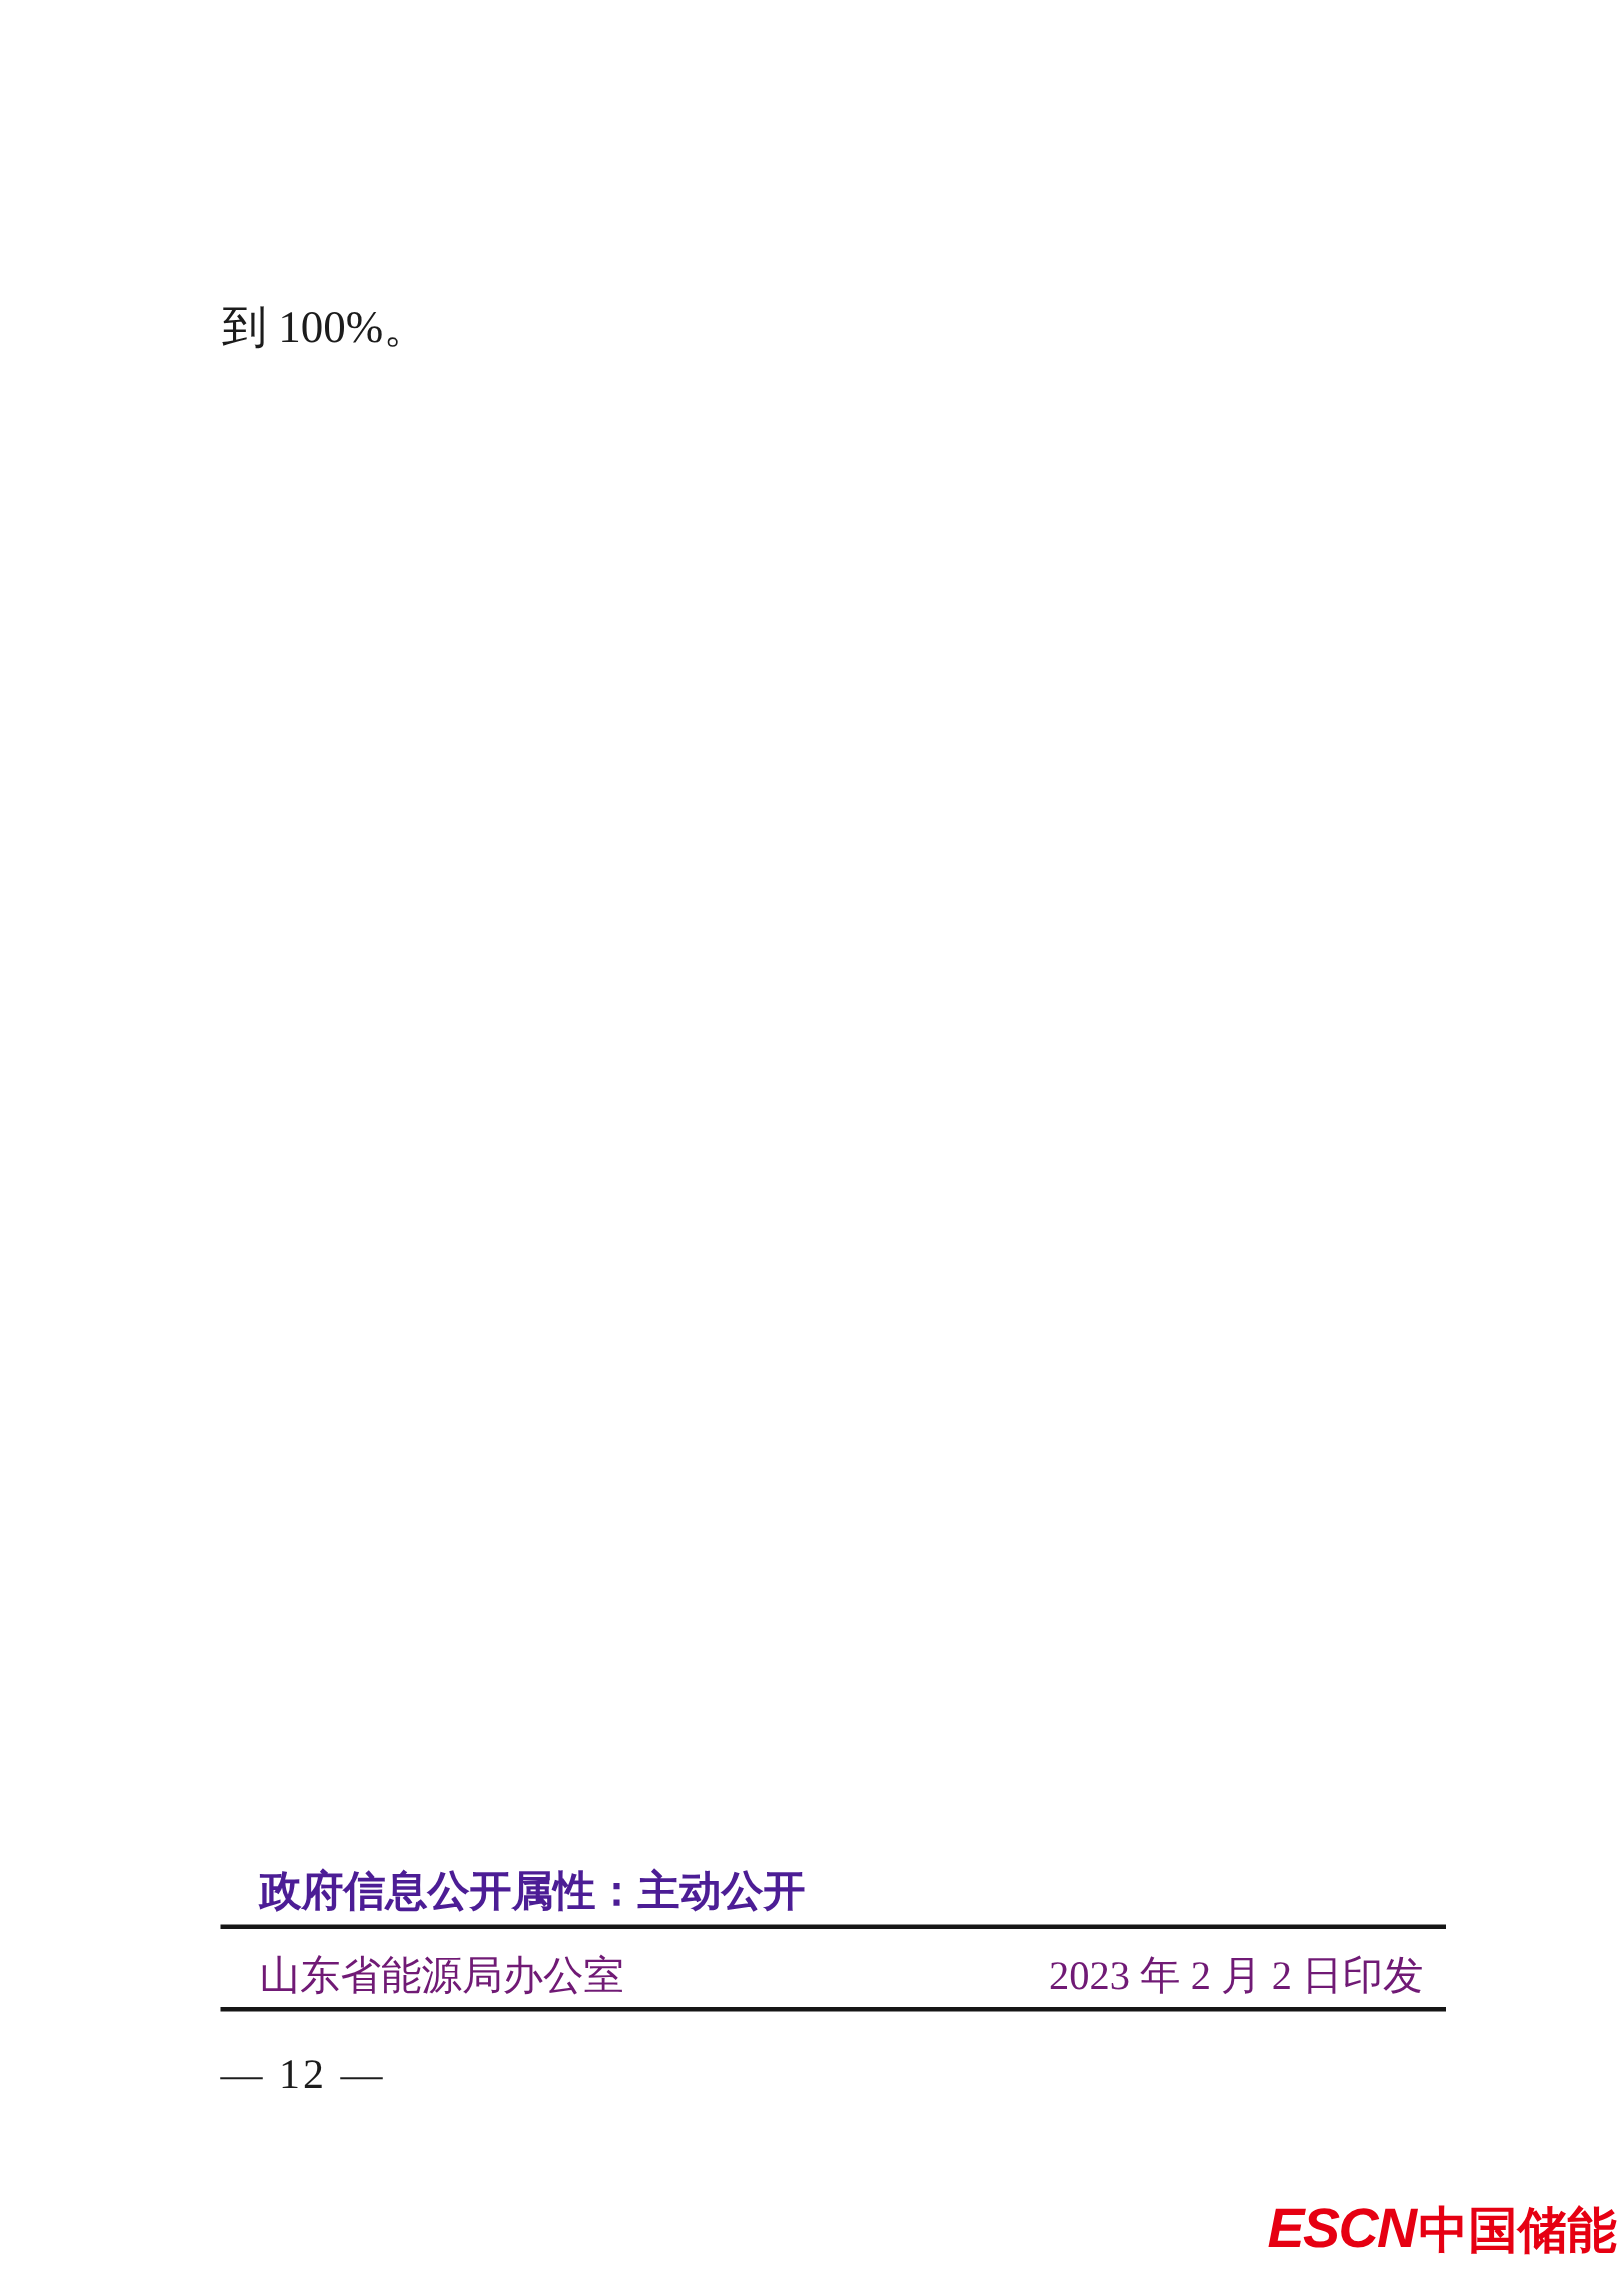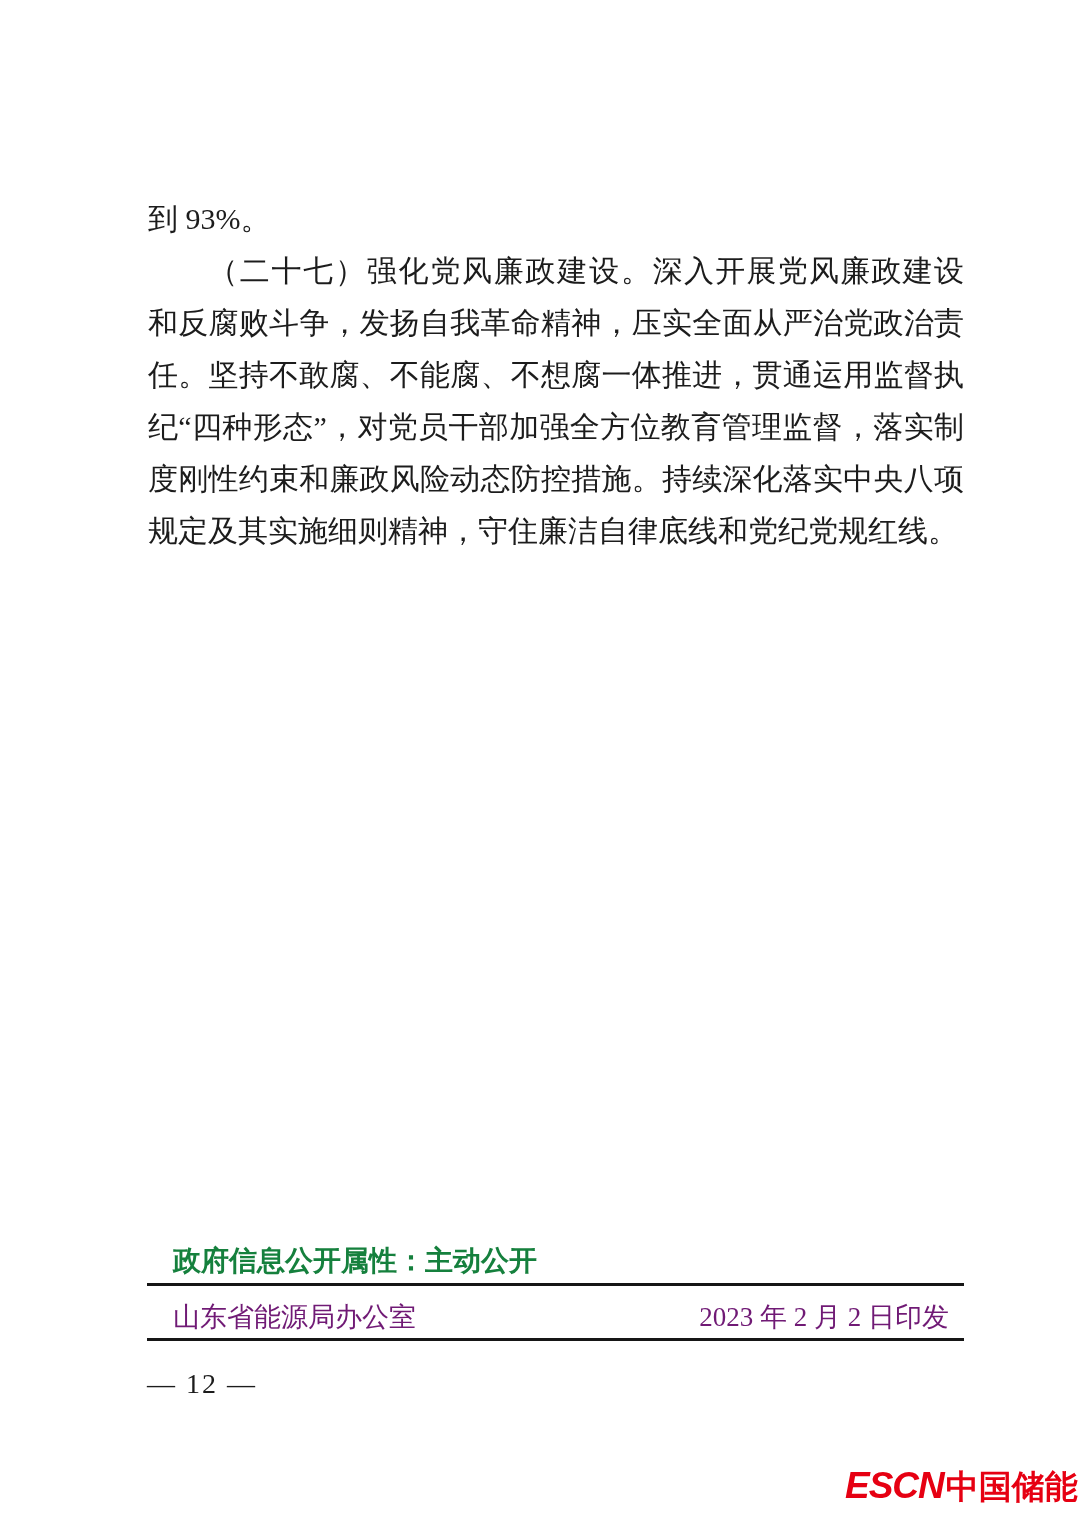--- a/index.html
+++ b/index.html
@@ -36,21 +36,21 @@
     position: absolute;
     left: 148px;
     top: 1242px;
     width: 816px;
     box-sizing: border-box;
     padding-left: 25px;
     font-family: "Liberation Sans", "DejaVu Sans", sans-serif;
     font-weight: 700;
     font-size: 28px;
     line-height: 38px;
-    color: #15803d;
+    color: #4c1d95;
   }
   .rule {
     position: absolute;
     left: 147px;
     width: 817px;
     height: 3px;
     background: #161616;
   }
   .rule-top { top: 1283px; }
   .rule-bottom { top: 1338px; }
@@ -104,22 +104,21 @@
     line-height: 1;
     margin-left: 2px;
   }
 </style>
 </head>
 <body>
 
 <div class="page">
 
   <main class="doc-body">
-    <p class="para">到 93%。</p>
-    <p class="para indent"><span class="lead">（二十七）强化党风廉政建设。</span><span>深入开展党风廉政建设和反腐败斗争，发扬自我革命精神，压实全面从严治党政治责任。坚持不敢腐、不能腐、不想腐一体推进，贯通运用监督执纪“四种形态”，对党员干部加强全方位教育管理监督，落实制度刚性约束和廉政风险动态防控措施。持续深化落实中央八项规定及其实施细则精神，守住廉洁自律底线和党纪党规红线。</span></p>
+    <p class="para">到 100%。</p>
   </main>
 
   <div class="disclosure">政府信息公开属性：主动公开</div>
 
   <div class="rule rule-top"></div>
 
   <div class="issuer-row">
     <span>山东省能源局办公室</span>
     <span>2023 年 2 月 2 日印发</span>
   </div>

